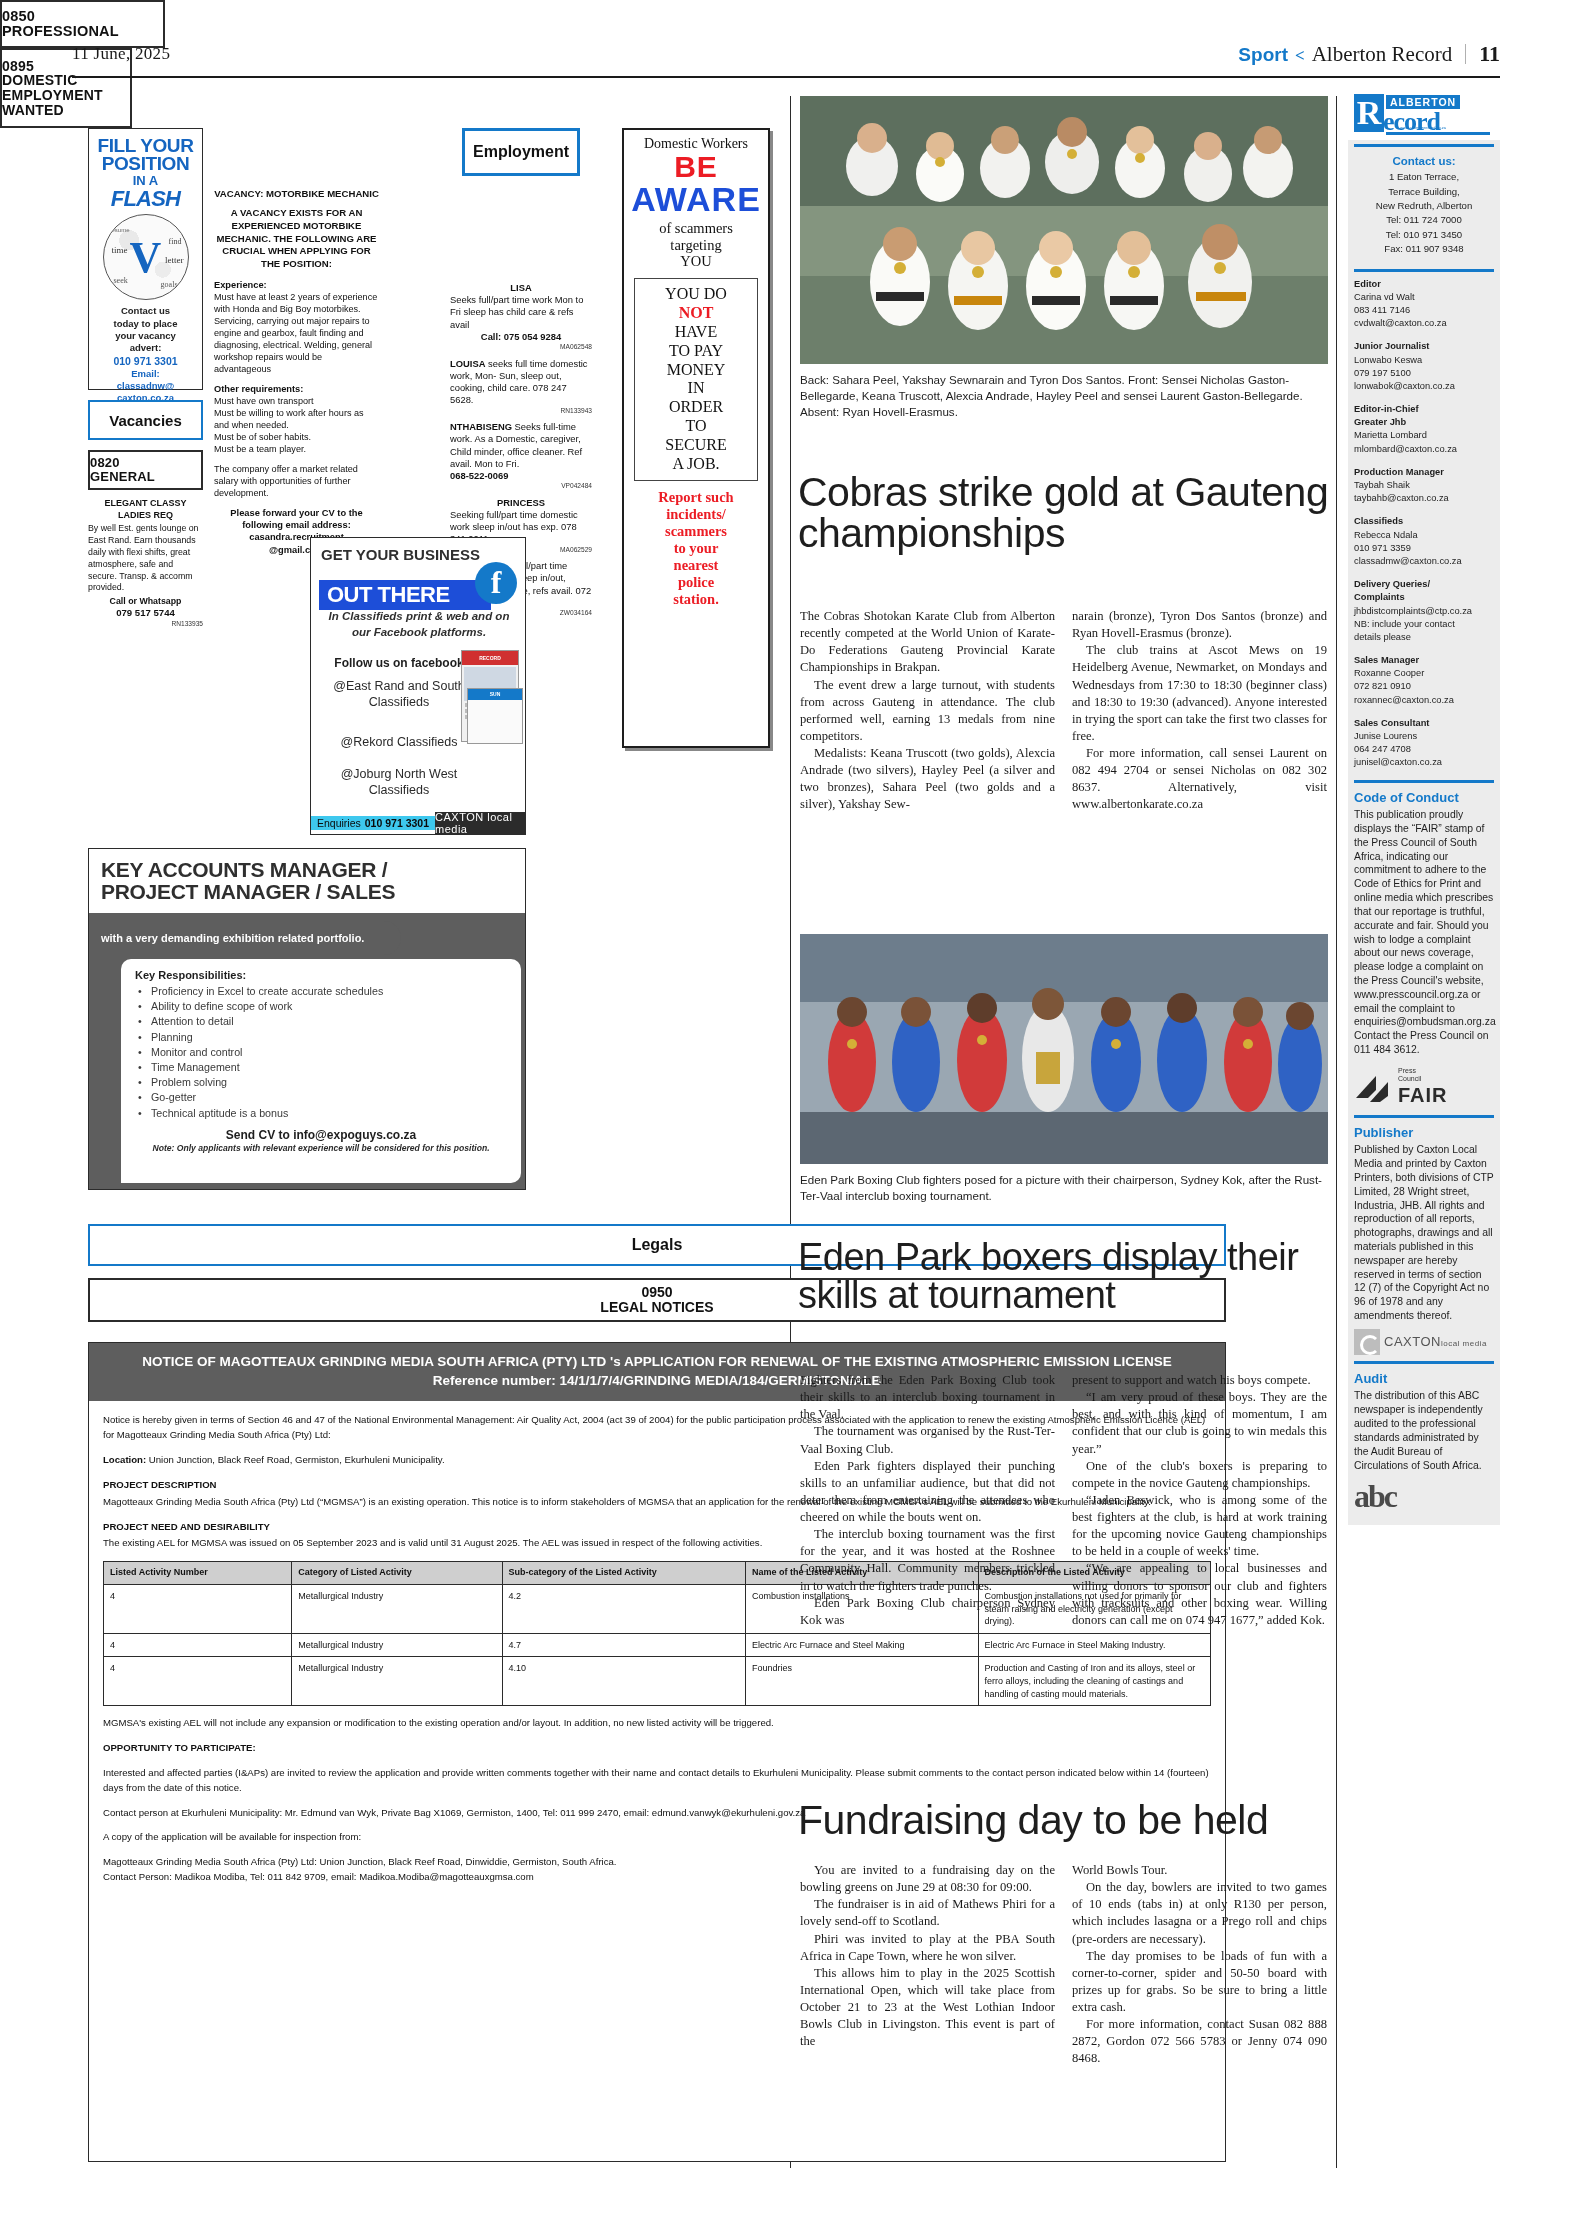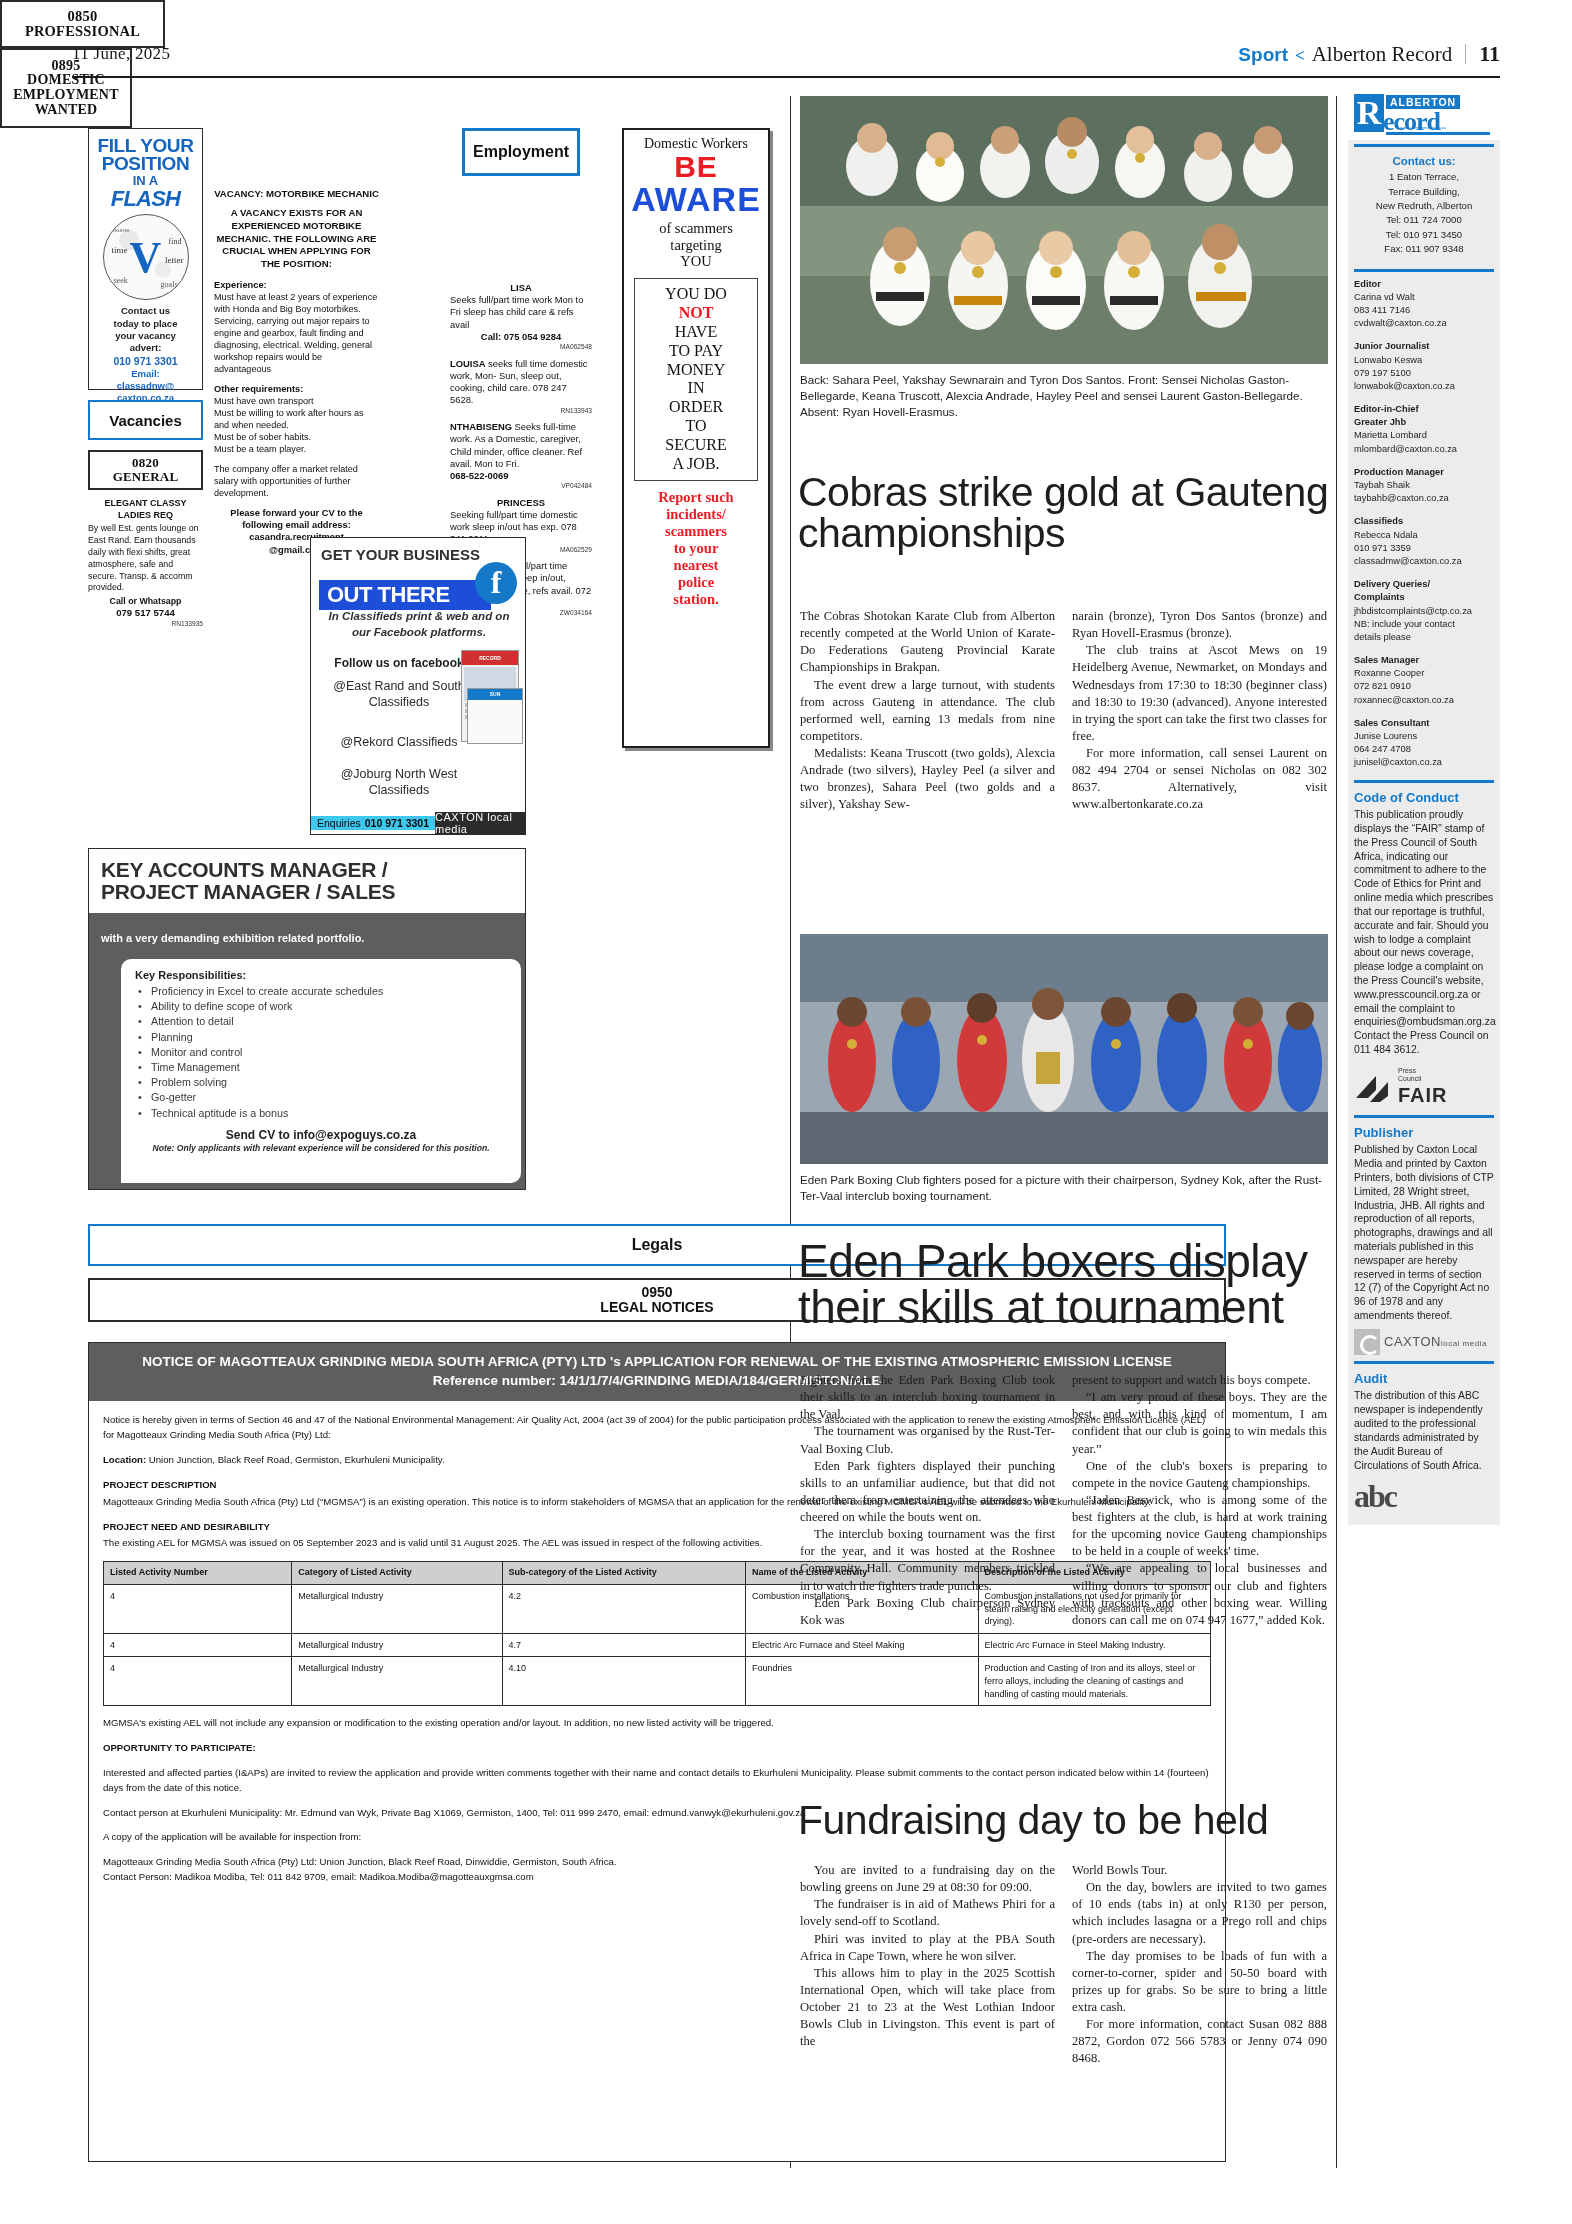--- a/index.html
+++ b/index.html
@@ -28,23 +28,23 @@
     font-family: "Liberation Serif", serif; font-size: 21px; color: #1a1a1a;
   }
   .mh-sport { color: #1479c9; font-weight: bold; font-family: "Liberation Sans", sans-serif; font-size: 19px; }
   .mh-arrow { color: #1479c9; font-weight: bold; font-size: 17px; }
   .mh-sep { display:inline-block; width:1px; height:20px; background:#b0b0b0; margin:0 6px; position:relative; top:3px;}
   .mh-pg { font-weight: bold; font-size: 22px; }
 
   
   .vrule { position: absolute; width: 1px; background: #2b2b2b; }
   .catbox {
-    border: 2px solid #2b2b2b; text-align: center;
+    border: 2px solid #2b2b2b; text-align: left;
     font-weight: bold; color: #111; line-height: 1.05;
-    font-family: Liberation Serif, serif;
+    font-family: Liberation Sans, sans-serif;
     display:flex; flex-direction:column; justify-content:center; align-items:center;
     letter-spacing: .2px;
   }
   .catbox div { width: 100%; }
 
   
   .fill-box { position:absolute; left:88px; top:128px; width:115px; height:262px; border:1px solid #2b2b2b; text-align:center; padding-top:8px;}
   .fy-l1 { color:#1565c0; font-weight:bold; font-size:19px; line-height:.95; letter-spacing:-.4px;}
   .fy-l3 { color:#1565c0; font-weight:bold; font-size:13px; line-height:1.1; margin-top:1px;}
   .fy-flash { color:#1565c0; font-weight:bold; font-style:italic; font-size:22px; letter-spacing:-.8px; line-height:1;}
@@ -558,21 +558,21 @@
       <g fill="#d4af37">
         <circle cx="52" cy="110" r="5"></circle>
           <circle cx="182" cy="106" r="5"></circle>
           <circle cx="316" cy="110" r="5"></circle>
           <circle cx="448" cy="110" r="5"></circle>
       </g>
     </svg>
   </div>
   <div class="cap" style="left:800px; top:1172px; width:528px;">Eden Park Boxing Club fighters posed for a picture with their chairperson, Sydney Kok, after the Rust-Ter-Vaal interclub boxing tournament.</div>
 
-  <div class="headline" style="left:798px; top:1238px; width:540px; font-size:46px;">
+  <div class="headline" style="left:798px; top:1238px; width:540px; font-size:38px;">
     <span style="white-space:pre-line">Eden Park boxers display their skills at tournament</span>
   </div>
 
   <div class="artcol" style="left:800px; top:1372px; width:255px;">
     <p class="first">Fighters from the Eden Park Boxing Club took their skills to an interclub boxing tournament in the Vaal.</p>
     <p>The tournament was organised by the Rust-Ter-Vaal Boxing Club.</p>
     <p>Eden Park fighters displayed their punching skills to an unfamiliar audience, but that did not deter them from entertaining the attendees who cheered on while the bouts went on.</p>
     <p>The interclub boxing tournament was the first for the year, and it was hosted at the Roshnee Community Hall. Community members trickled in to watch the fighters trade punches.</p>
     <p>Eden Park Boxing Club chairperson Sydney Kok was</p>
   </div>

